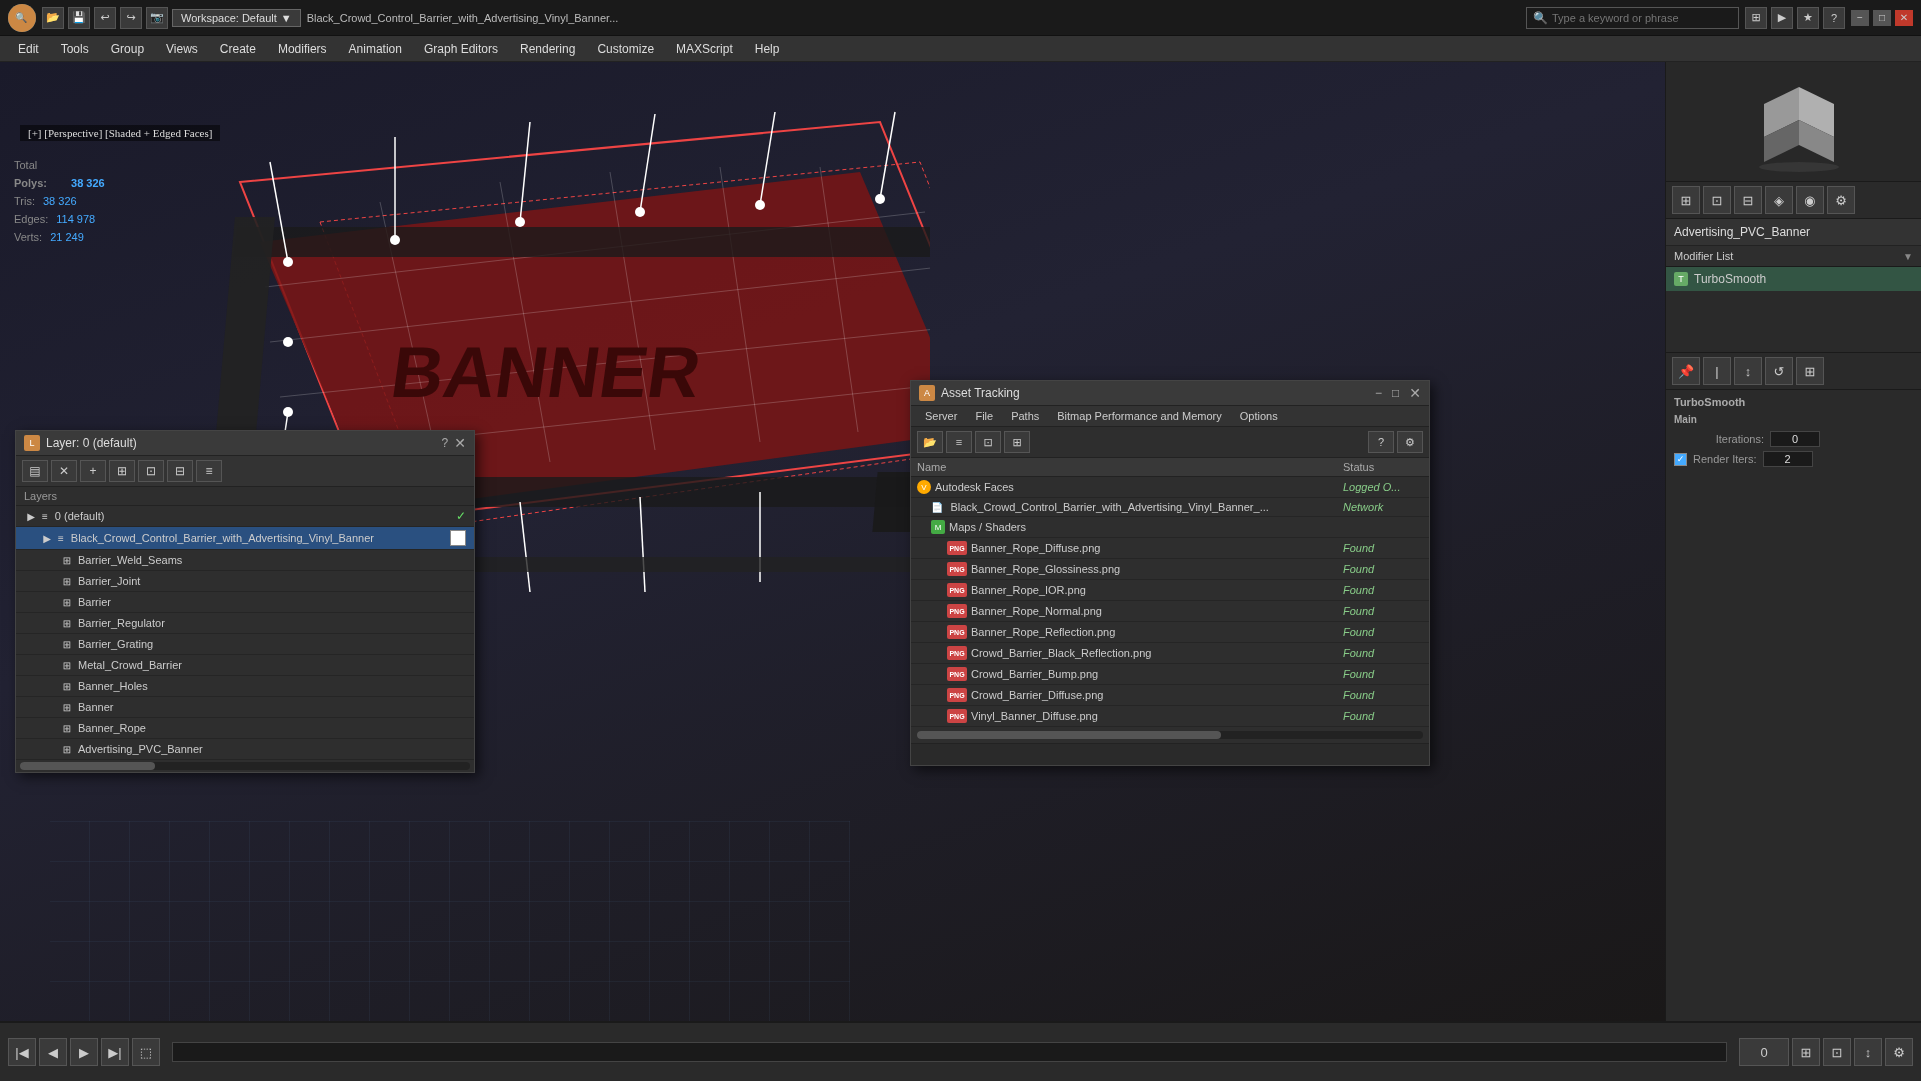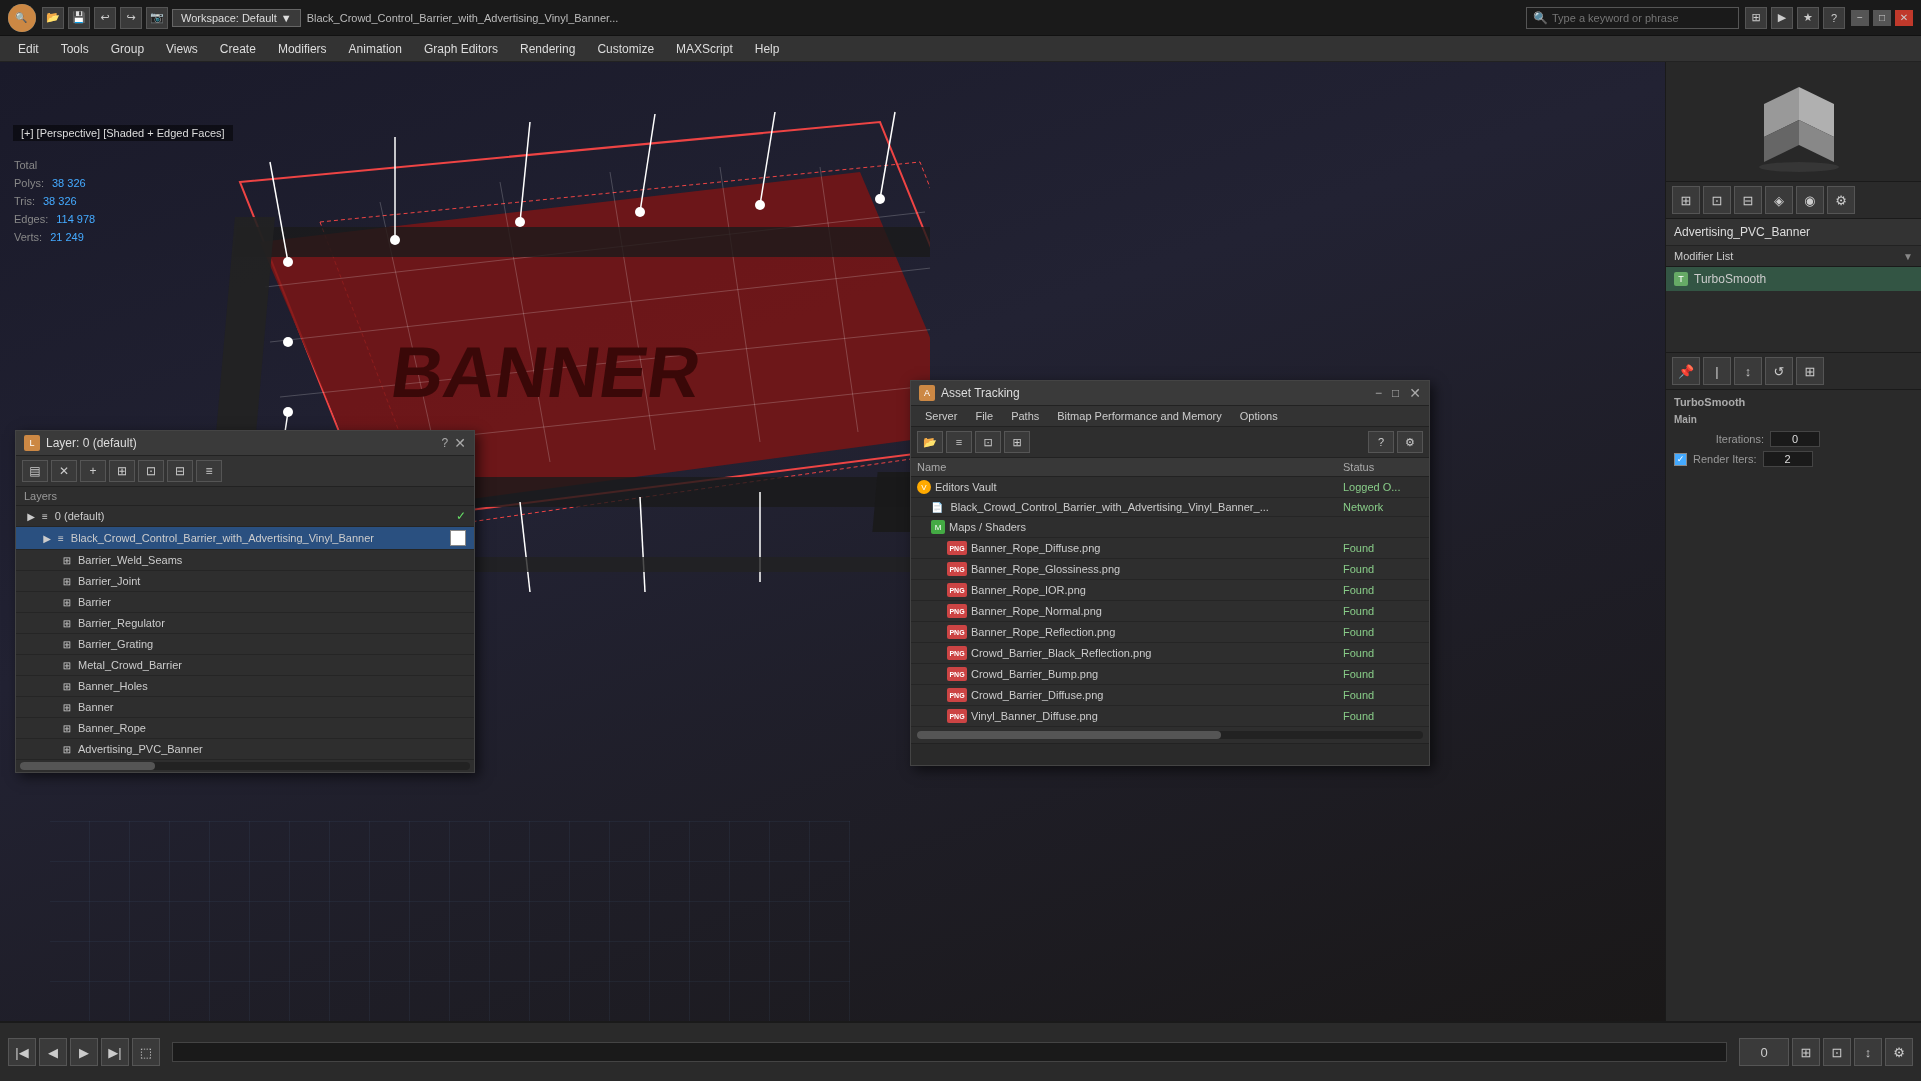--- a/index.html
+++ b/index.html
@@ -106,22 +106,23 @@
     }
 
     
     .viewport-label {
       background: rgba(0,0,0,0.5);
       padding: 2px 8px;
       font-size: 11px;
       color: #ddd;
       position: absolute;
       top: 63px;
-      left: 13px;
+      left: 20px;
       z-index: 10;
+      font-family: Liberation Serif, serif;
     }
 
     
     .stats-panel {
       position: absolute;
       top: 94px;
       left: 14px;
       z-index: 10;
       font-size: 11px;
       color: #aaa;
@@ -462,21 +463,21 @@
       align-items: center;
       padding: 3px 6px;
       border-bottom: 1px solid #252525;
       font-size: 11px;
       color: #ccc;
       gap: 4px;
     }
     .asset-row.indent1 { padding-left: 20px; }
     .asset-row.indent2 { padding-left: 36px; }
     .asset-row-name { flex: 1; overflow: hidden; text-overflow: ellipsis; white-space: nowrap; }
-    .asset-row-status { width: 80px; color: #8c8; }
+    .asset-row-status { width: 80px; color: #8c8; font-style: italic; }
     .asset-row-status.network { color: #8c8; }
     .asset-row-status.logged { color: #8c8; }
     .png-icon {
       width: 20px; height: 14px;
       background: #c44;
       color: white;
       font-size: 7px;
       display: flex; align-items: center; justify-content: center;
       border-radius: 2px;
       font-weight: bold;
@@ -642,21 +643,21 @@
         <rect x="730" y="370" width="80" height="60" fill="#1a1a1a" opacity="0.9" transform="skewX(-5)"></rect>
 
         <rect x="160" y="455" width="650" height="15" fill="#222" opacity="0.8" transform="skewX(-3)"></rect>
       </svg>
     </div>
 
     <div class="viewport-label">[+] [Perspective] [Shaded + Edged Faces]</div>
 
     <div class="stats-panel">
       <div style="color:#888; font-size:11px;">Total</div>
-      <div style="display:flex; gap:4px;">
+      <div style="display:flex; gap:20px;font-weight:bold;">
         <span class="stat-label">Polys:</span>
         <span class="stat-val">38 326</span>
       </div>
       <div style="display:flex; gap:4px;">
         <span class="stat-label">Tris:</span>
         <span class="stat-val">38 326</span>
       </div>
       <div style="display:flex; gap:4px;">
         <span class="stat-label">Edges:</span>
         <span class="stat-val">114 978</span>
@@ -844,21 +845,21 @@
 
   <div class="asset-table-header">
     <span class="asset-col-name">Name</span>
     <span class="asset-col-status">Status</span>
   </div>
 
   <div style="overflow-y:auto; max-height:340px;">
 
     <div class="asset-row">
       <div class="vault-icon">V</div>
-      <span class="asset-row-name">Editors Vault</span>
+      <span class="asset-row-name">Autodesk Faces</span>
       <span class="asset-row-status logged">Logged O...</span>
     </div>
 
     <div class="asset-row indent1">
       <span style="font-size:10px; margin-right:3px;">📄</span>
       <span class="asset-row-name">Black_Crowd_Control_Barrier_with_Advertising_Vinyl_Banner_...</span>
       <span class="asset-row-status network">Network</span>
     </div>
 
     <div class="asset-row indent1">

